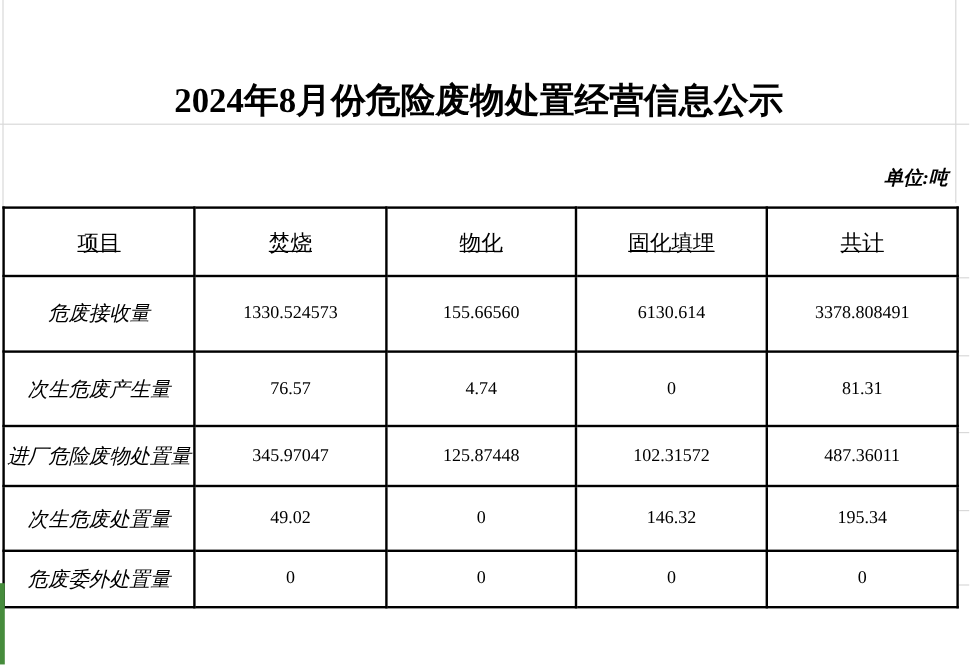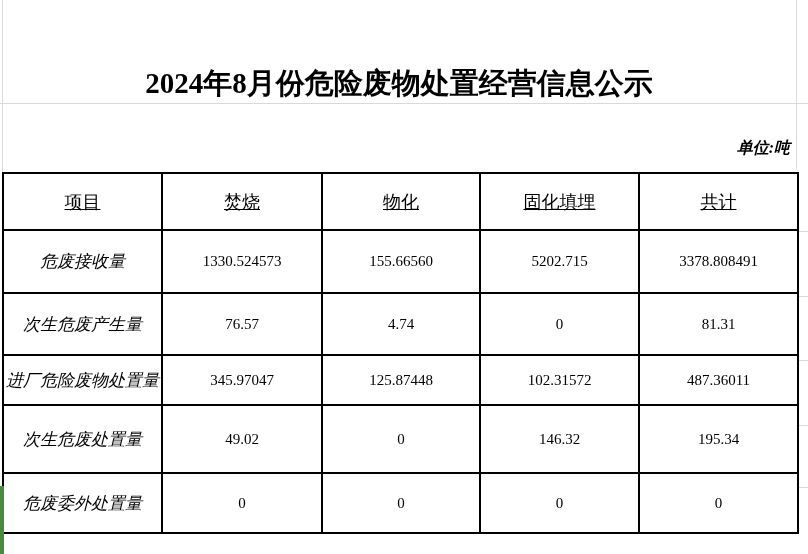--- a/index.html
+++ b/index.html
@@ -42,22 +42,22 @@
     text-align:center; vertical-align:middle;
     padding:0; overflow:hidden; white-space:nowrap;
   }
   table.main th { font-size:18px; font-weight:400;text-decoration:underline; }
   td.label-cell { font-size:17px;font-style:italic; }
   td.num-cell   { font-size:15px; }
   tr.r0 { height:57px; }
   tr.r1 { height:63px; }
   tr.r2 { height:62px; }
   tr.r3 { height:50px; }
-  tr.r4 { height:68px; }
-  tr.r5 { height:60px; }
+  tr.r4 { height:54px; }
+  tr.r5 { height:47px; }
 
   
   .sel-strip {
     position:absolute; left:0; top:486px; width:4px; height:68px;
     background:var(--green,#468C3C); z-index:3;
   }
 </style>
 </head>
 <body>
 
@@ -89,21 +89,21 @@
         <th>项目</th>
         <th>焚烧</th>
         <th>物化</th>
         <th>固化填埋</th>
         <th>共计</th>
       </tr>
       <tr class="r1">
         <td class="label-cell">危废接收量</td>
         <td class="num-cell">1330.524573</td>
         <td class="num-cell">155.66560</td>
-        <td class="num-cell">5202.715</td>
+        <td class="num-cell">6130.614</td>
         <td class="num-cell">3378.808491</td>
       </tr>
       <tr class="r2">
         <td class="label-cell">次生危废产生量</td>
         <td class="num-cell">76.57</td>
         <td class="num-cell">4.74</td>
         <td class="num-cell">0</td>
         <td class="num-cell">81.31</td>
       </tr>
       <tr class="r3">

